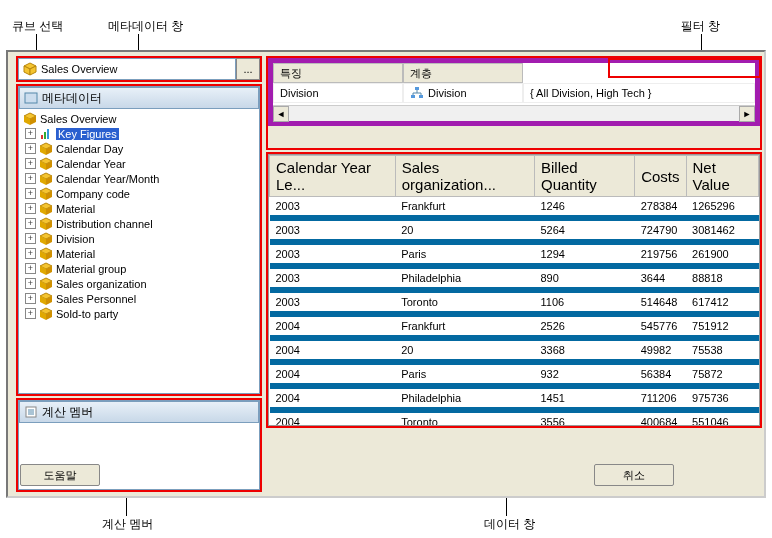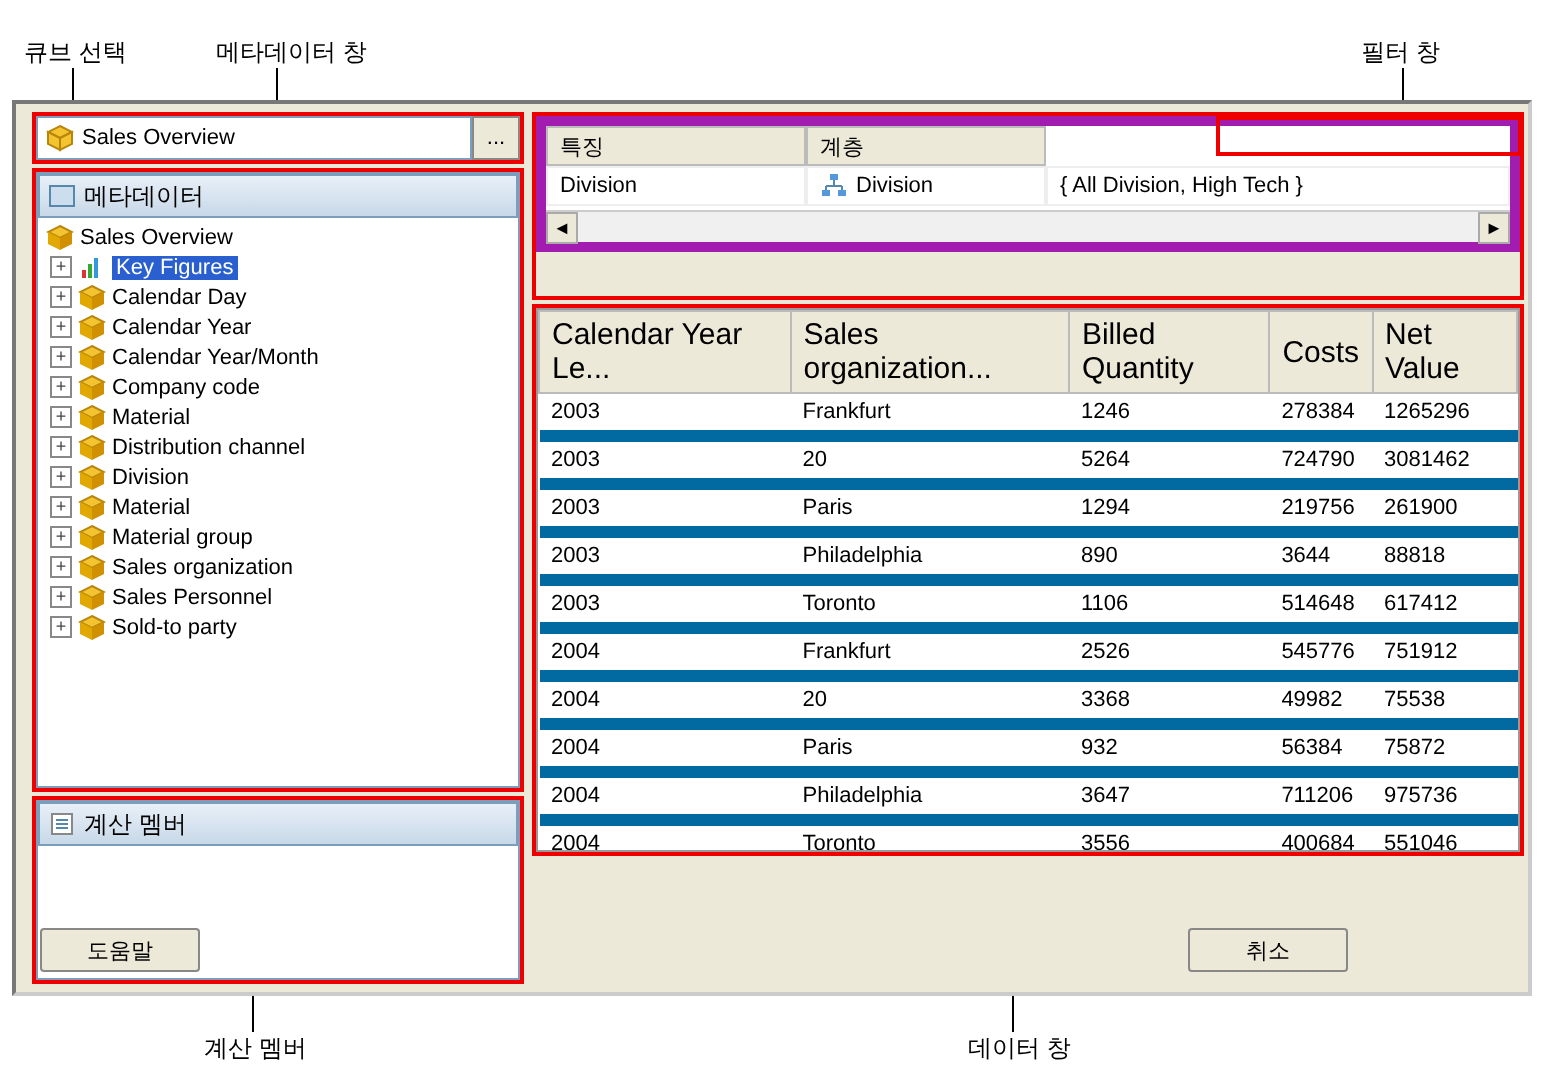--- a/index.html
+++ b/index.html
@@ -387,21 +387,21 @@
             <tr>
               <td>2004</td>
               <td>Paris</td>
               <td>932</td>
               <td>56384</td>
               <td>75872</td>
             </tr>
             <tr>
               <td>2004</td>
               <td>Philadelphia</td>
-              <td>3647</td>
+              <td>1451</td>
               <td>711206</td>
               <td>975736</td>
             </tr>
             <tr>
               <td>2004</td>
               <td>Toronto</td>
               <td>3556</td>
               <td>400684</td>
               <td>551046</td>
             </tr>

